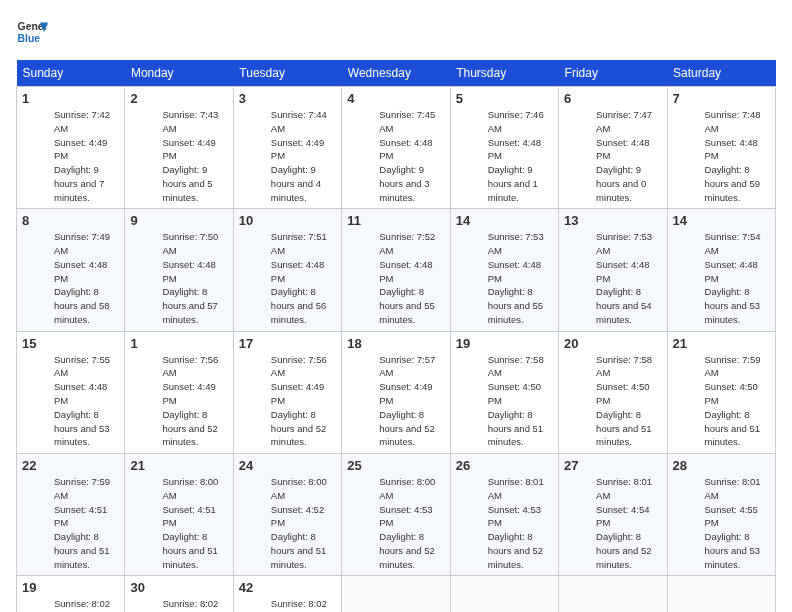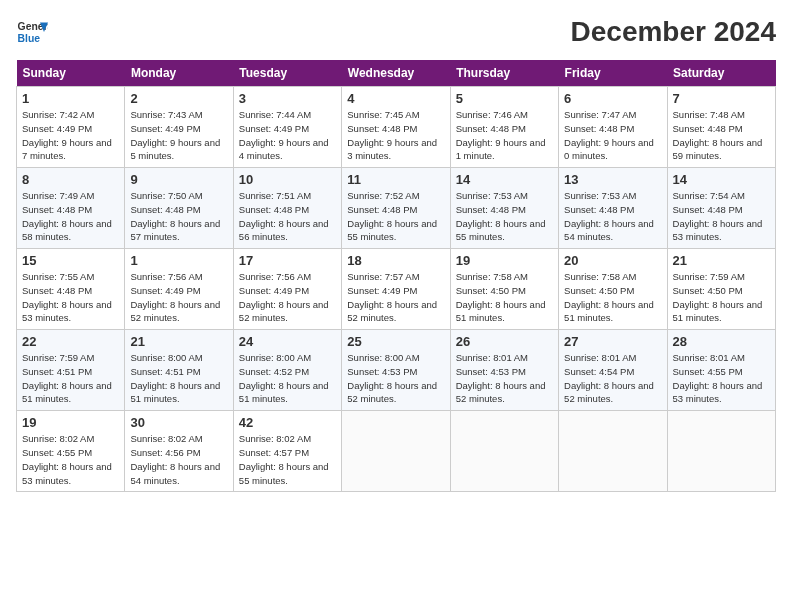--- a/index.html
+++ b/index.html
@@ -36,26 +36,26 @@
     .location {
       font-size: 14px;
       color: #555;
     }
     .calendar {
       width: 100%;
       border-collapse: collapse;
       font-size: 10px;
     }
     .calendar th {
-      background-color: #701a75;
+      background-color: #1d4ed8;
       color: #fff;
       text-align: left;
       padding: 6px 6px;
       font-size: 12px;
-      font-weight: bold;
+      font-weight: normal;
     }
     .calendar td {
       border: 1px solid #ccc;
       vertical-align: top;
       padding: 4px 5px;
       width: calc(100% / 7);
       min-height: 80px;
       background: #fff;
     }
     .calendar tr:nth-child(even) td {
@@ -65,38 +65,38 @@
       font-size: 13px;
       font-weight: bold;
       color: #333;
       display: block;
       margin-bottom: 2px;
     }
     .day-detail {
       color: #333;
       font-size: 9.5px;
       line-height: 1.45;
+      margin-left: 32px;
     }
     .empty-cell {
       background: #fafafa !important;
     }
   </style>
 </head>
 <body>
 
 <div class="header">
   <div class="logo">
     <svg class="logo-icon" viewBox="0 0 40 40">
       <text x="2" y="18" font-size="13" font-weight="bold" fill="#333" font-family="Arial">General</text>
       <text x="2" y="32" font-size="13" font-weight="bold" fill="#1a6fbb" font-family="Arial">Blue</text>
       <polygon points="30,8 40,8 35,20" fill="#1a6fbb"></polygon>
     </svg>
   </div>
   <div class="title-block">
-    <div class="month-title">December 2024</div>
   </div>
 </div>
 
 <table class="calendar">
   <thead>
     <tr>
     <th>Sunday</th>
         <th>Monday</th>
         <th>Tuesday</th>
         <th>Wednesday</th>

